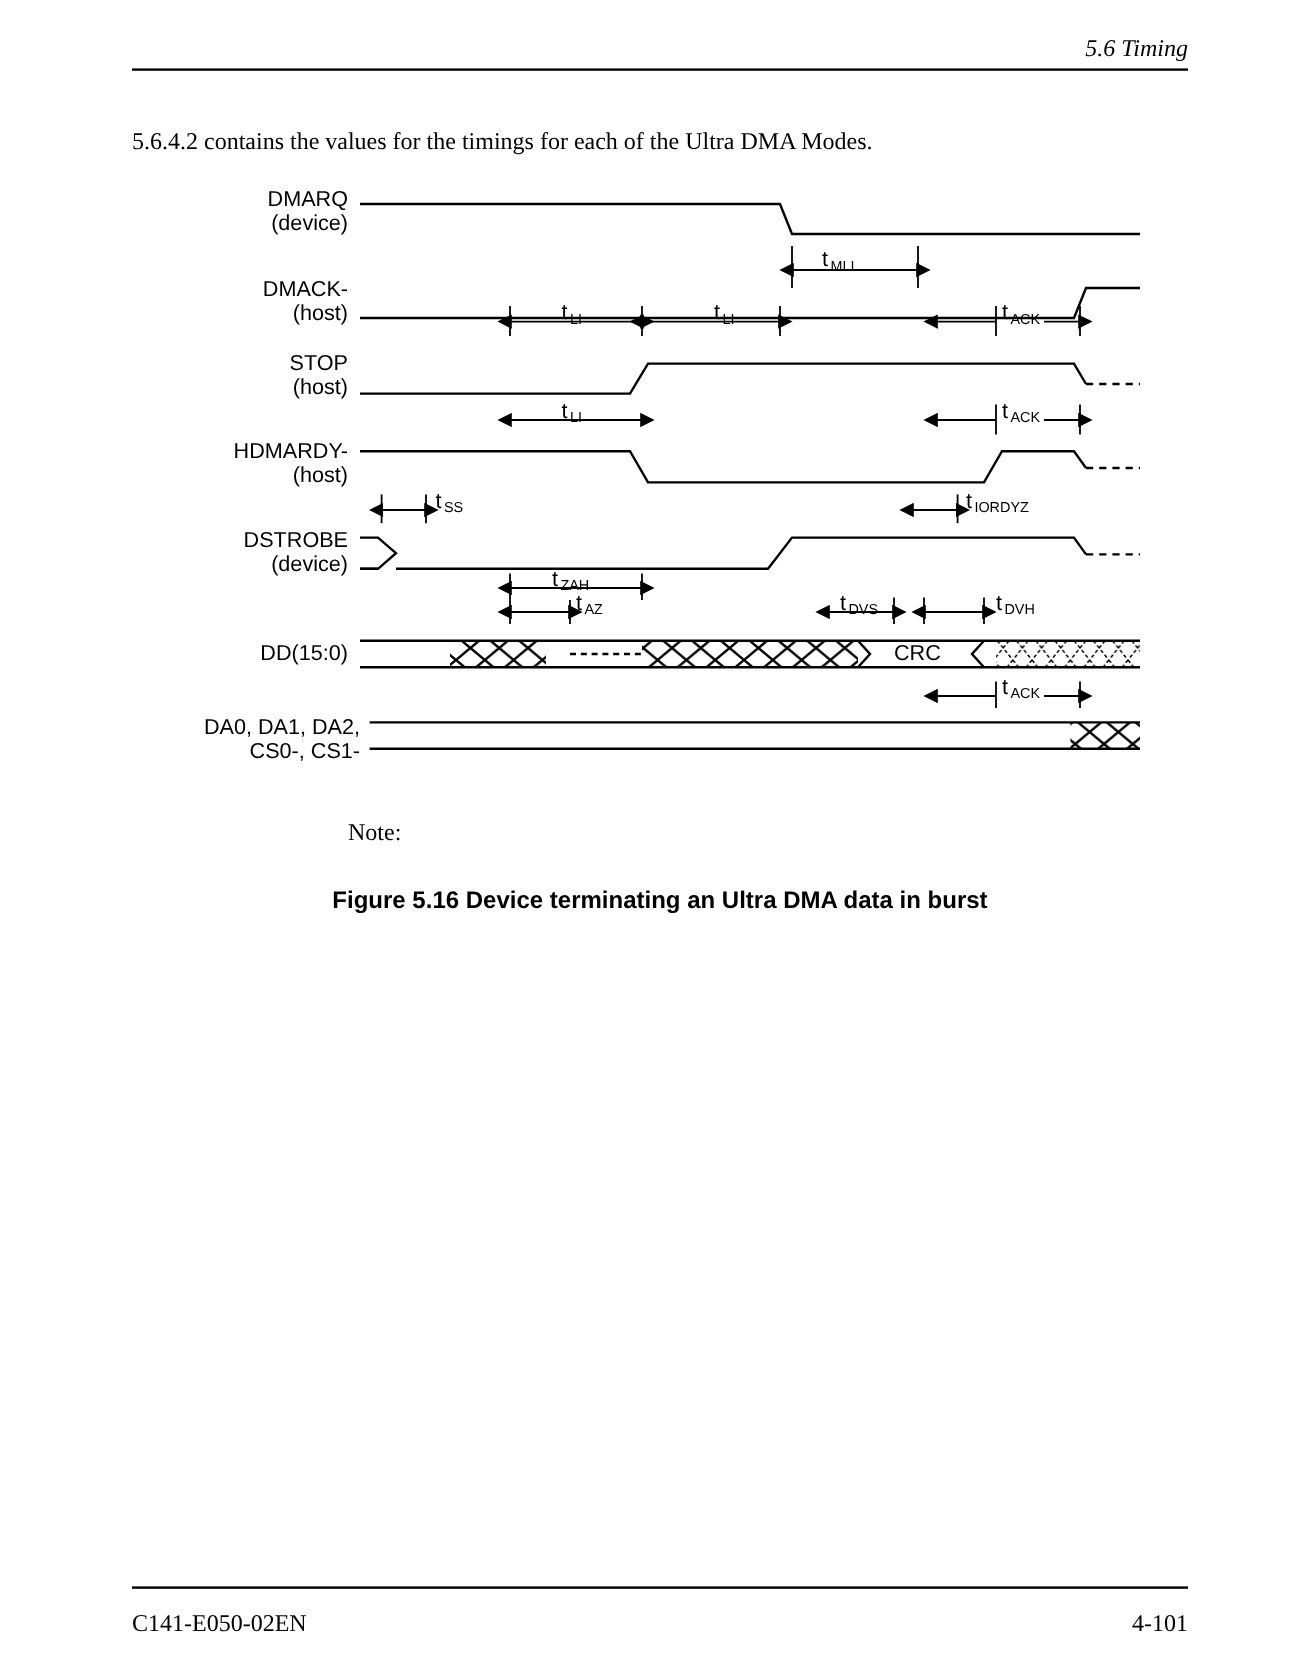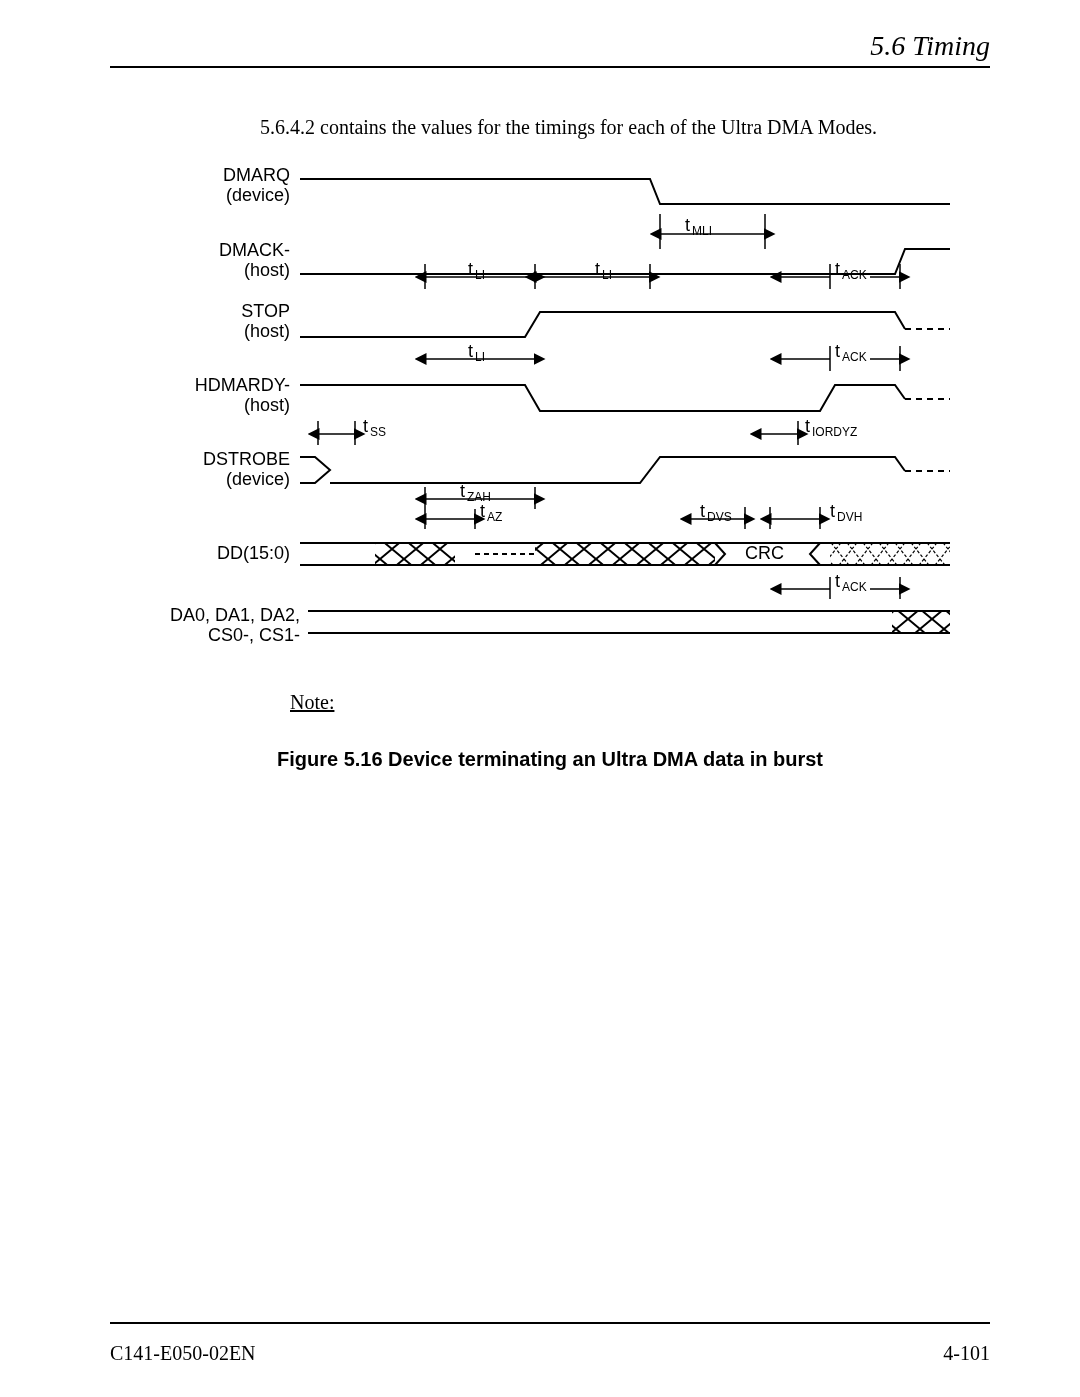--- a/index.html
+++ b/index.html
@@ -12,45 +12,43 @@
   .page {
     width: 1080px;
     height: 1397px;
     box-sizing: border-box;
     padding: 30px 90px 20px 110px;
     position: relative;
   }
   .header {
     text-align: right;
     font-style: italic;
-    font-size: 28px;
+    font-size: 20px;
     border-bottom: 2px solid #000;
     padding-bottom: 4px;
     margin-bottom: 48px;
     font-family: Liberation Serif, serif;
   }
   .section-heading {
     font-family: Arial, Helvetica, sans-serif;
     font-weight: bold;
     font-size: 20px;
     margin-bottom: 22px;
   }
   .intro {
     font-size: 20px;
-    margin-left: 150px;
     margin-bottom: 20px;
   }
   .diagram-wrap {
     margin: 0 0 28px 30px;
   }
   .note-row {
     display: flex;
     margin: 0 0 34px 180px;
     font-size: 20px;
-    text-decoration: underline;
   }
   .note-label {
     width: 100px;
     flex: 0 0 100px;
   }
   .note-body {
     flex: 1;
     line-height: 1.35;
     padding-right: 10px;
   }

